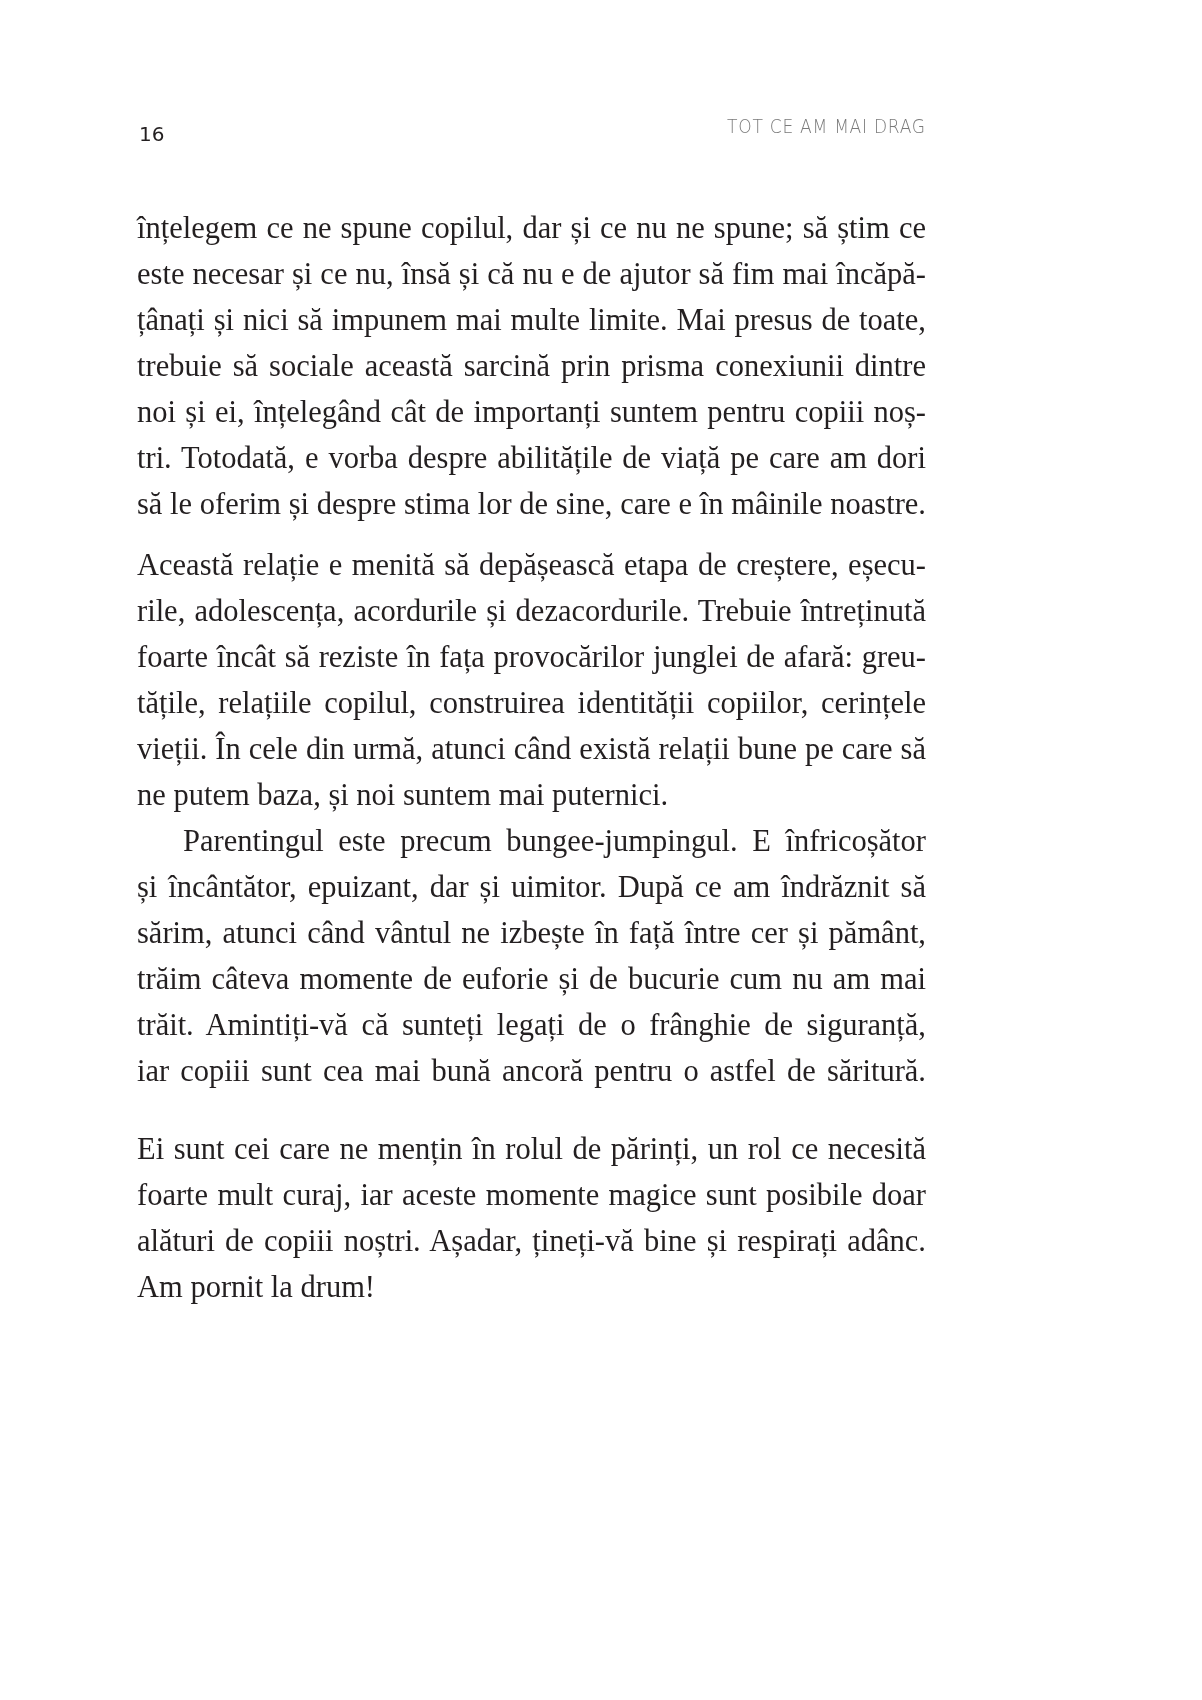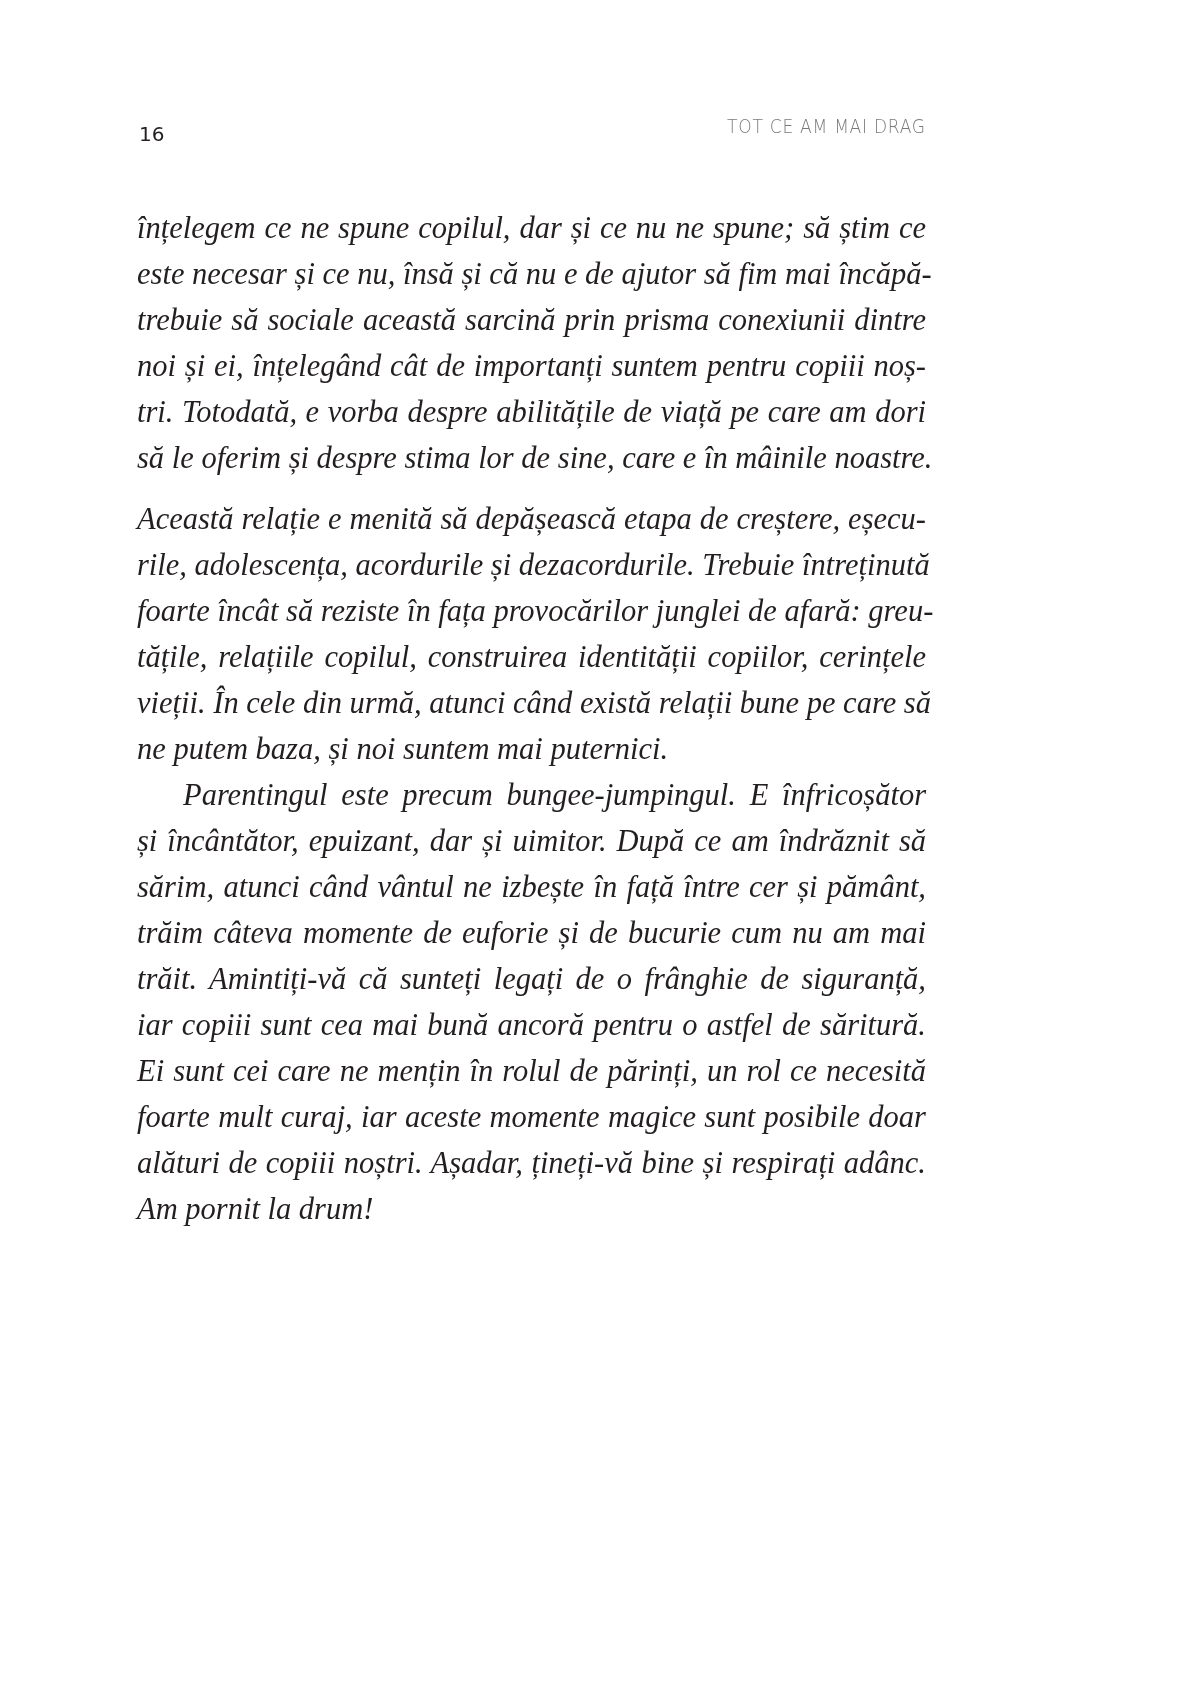--- a/index.html
+++ b/index.html
@@ -45,21 +45,20 @@
     }
     .body-text {
       position: absolute;
       left: 137px;
       top: 205px;
       width: 789px;
       font-family: "Liberation Serif", "DejaVu Serif", serif;
       font-size: 30.5px;
       line-height: 46px;
       color: #231f20;
-      font-style: italic;
     }
     .line {
       display: block;
       white-space: nowrap;
       text-align: justify;
       text-align-last: justify;
       height: 46px;
     }
     .line.last {
       text-align-last: left;
@@ -73,36 +72,37 @@
 
 <div class="page-header">
   <span class="page-number">16</span>
   <span class="running-title">TOT CE AM MAI DRAG</span>
 </div>
 
 <div class="body-text">
   <div class="paragraph">
     <span class="line" style="white-space: nowrap; display: block; word-spacing: 0px;">înțelegem ce ne spune copilul, dar și ce nu ne spune; să știm ce</span>
     <span class="line" style="white-space: nowrap; display: block; word-spacing: 0px;">este necesar și ce nu, însă și că nu e de ajutor să fim mai încăpă-</span>
+    <span class="line" style="white-space: nowrap; display: block; word-spacing: 0px;">țânați și nici să impunem mai multe limite. Mai presus de toate,</span>
     <span class="line" style="white-space: nowrap; display: block; word-spacing: 0px;">trebuie să sociale această sarcină prin prisma conexiunii dintre</span>
     <span class="line" style="white-space: nowrap; display: block; word-spacing: 0px;">noi și ei, înțelegând cât de importanți suntem pentru copiii noș-</span>
     <span class="line" style="white-space: nowrap; display: block; word-spacing: 0px;">tri. Totodată, e vorba despre abilitățile de viață pe care am dori</span>
     <span class="line" style="white-space: nowrap; display: block; word-spacing: 0px;">să le oferim și despre stima lor de sine, care e în mâinile noastre.</span>
     <span class="line" style="white-space: nowrap; display: block; word-spacing: 0px; margin-top: 15px;">Această relație e menită să depășească etapa de creștere, eșecu-</span>
     <span class="line" style="white-space: nowrap; display: block; word-spacing: 0px;">rile, adolescența, acordurile și dezacordurile. Trebuie întreținută</span>
     <span class="line" style="white-space: nowrap; display: block; word-spacing: 0px;">foarte încât să reziste în fața provocărilor junglei de afară: greu-</span>
     <span class="line" style="white-space: nowrap; display: block; word-spacing: 0px;">tățile, relațiile copilul, construirea identității copiilor, cerințele</span>
     <span class="line" style="white-space: nowrap; display: block; word-spacing: 0px;">vieții. În cele din urmă, atunci când există relații bune pe care să</span>
     <span class="line last">ne putem baza, și noi suntem mai puternici.</span>
   </div>
   <div class="paragraph">
     <span class="line indent" style="white-space: nowrap; display: block; word-spacing: 0px;">Parentingul este precum bungee-jumpingul. E înfricoșător</span>
     <span class="line" style="white-space: nowrap; display: block; word-spacing: 0px;">și încântător, epuizant, dar și uimitor. După ce am îndrăznit să</span>
     <span class="line" style="white-space: nowrap; display: block; word-spacing: 0px;">sărim, atunci când vântul ne izbește în față între cer și pământ,</span>
     <span class="line" style="white-space: nowrap; display: block; word-spacing: 0px;">trăim câteva momente de euforie și de bucurie cum nu am mai</span>
     <span class="line" style="white-space: nowrap; display: block; word-spacing: 0px;">trăit. Amintiți-vă că sunteți legați de o frânghie de siguranță,</span>
     <span class="line" style="white-space: nowrap; display: block; word-spacing: 0px;">iar copiii sunt cea mai bună ancoră pentru o astfel de săritură.</span>
-    <span class="line" style="white-space: nowrap; display: block; word-spacing: 0px;">Ei sunt cei care ne mențin în rolul de părinți, un rol ce necesită</span>
+    <span class="line" style="white-space: nowrap; display: block; word-spacing: 0px; margin-top: 32px;">Ei sunt cei care ne mențin în rolul de părinți, un rol ce necesită</span>
     <span class="line" style="white-space: nowrap; display: block; word-spacing: 0px;">foarte mult curaj, iar aceste momente magice sunt posibile doar</span>
     <span class="line" style="white-space: nowrap; display: block; word-spacing: 0px;">alături de copiii noștri. Așadar, țineți-vă bine și respirați adânc.</span>
     <span class="line last">Am pornit la drum!</span>
   </div>
 </div>
 
 </body></html>

